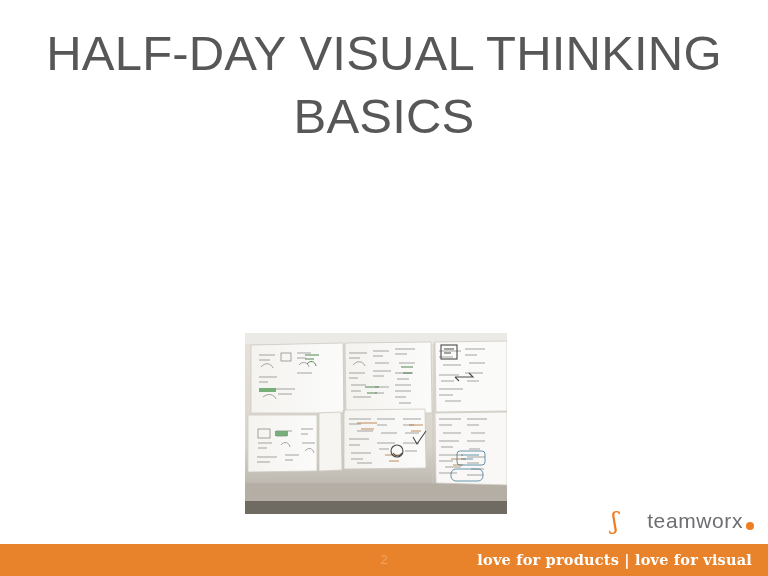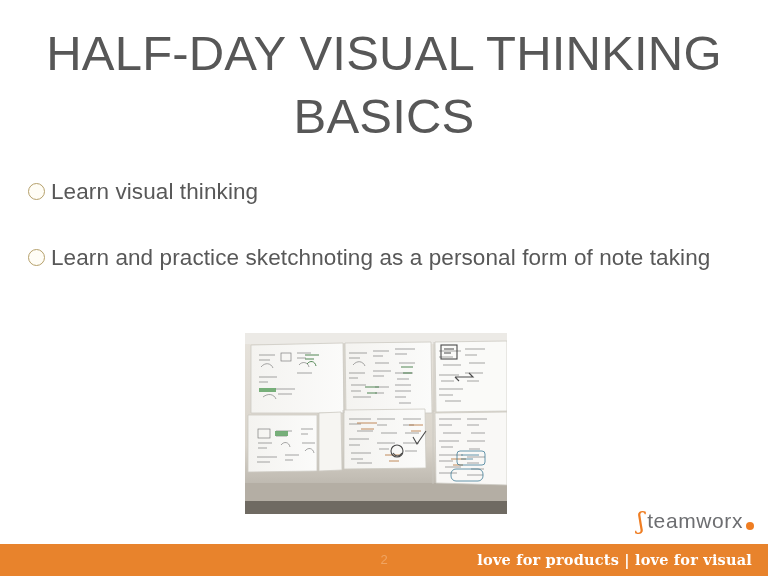--- a/index.html
+++ b/index.html
@@ -95,20 +95,21 @@
     line-height: 1;
     font-weight: 400;
     margin-right: 3px;
     transform: translateY(-1px);
   }
   #logo-word {
     color: #6d6e71;
     font-size: 21px;
     letter-spacing: 0.6px;
     font-weight: 400;
+    margin-left: 26px;
   }
   #logo-dot {
     width: 8px;
     height: 8px;
     border-radius: 50%;
     background: #ef7d22;
     margin-left: 3px;
     transform: translateY(5px);
   }
 
@@ -147,33 +148,20 @@
   }
 </style>
 </head>
 <body>
 
 <div id="slide">
 
   <div id="title-block">HALF-DAY VISUAL THINKING
 BASICS</div>
 
-  <div id="body-list">
-
-    <div class="bullet-row">
-      <span class="bullet-mark"></span>
-      <span class="bullet-text">Learn visual thinking</span>
-    </div>
-
-    <div class="bullet-row">
-      <span class="bullet-mark"></span>
-      <span class="bullet-text">Learn and practice sketchnoting as a personal form of note taking</span>
-    </div>
-
-  </div>
 
   <div id="photo">
     <svg width="262" height="181" viewBox="0 0 262 181" xmlns="http://www.w3.org/2000/svg" aria-hidden="true">
       <defs>
         <linearGradient id="wallg" x1="0" y1="0" x2="0" y2="1">
           <stop offset="0" stop-color="#e7e3dc"></stop>
           <stop offset="0.62" stop-color="#d9d4cb"></stop>
           <stop offset="1" stop-color="#a9a49b"></stop>
         </linearGradient>
         <linearGradient id="sheetg" x1="0" y1="0" x2="1" y2="0">

